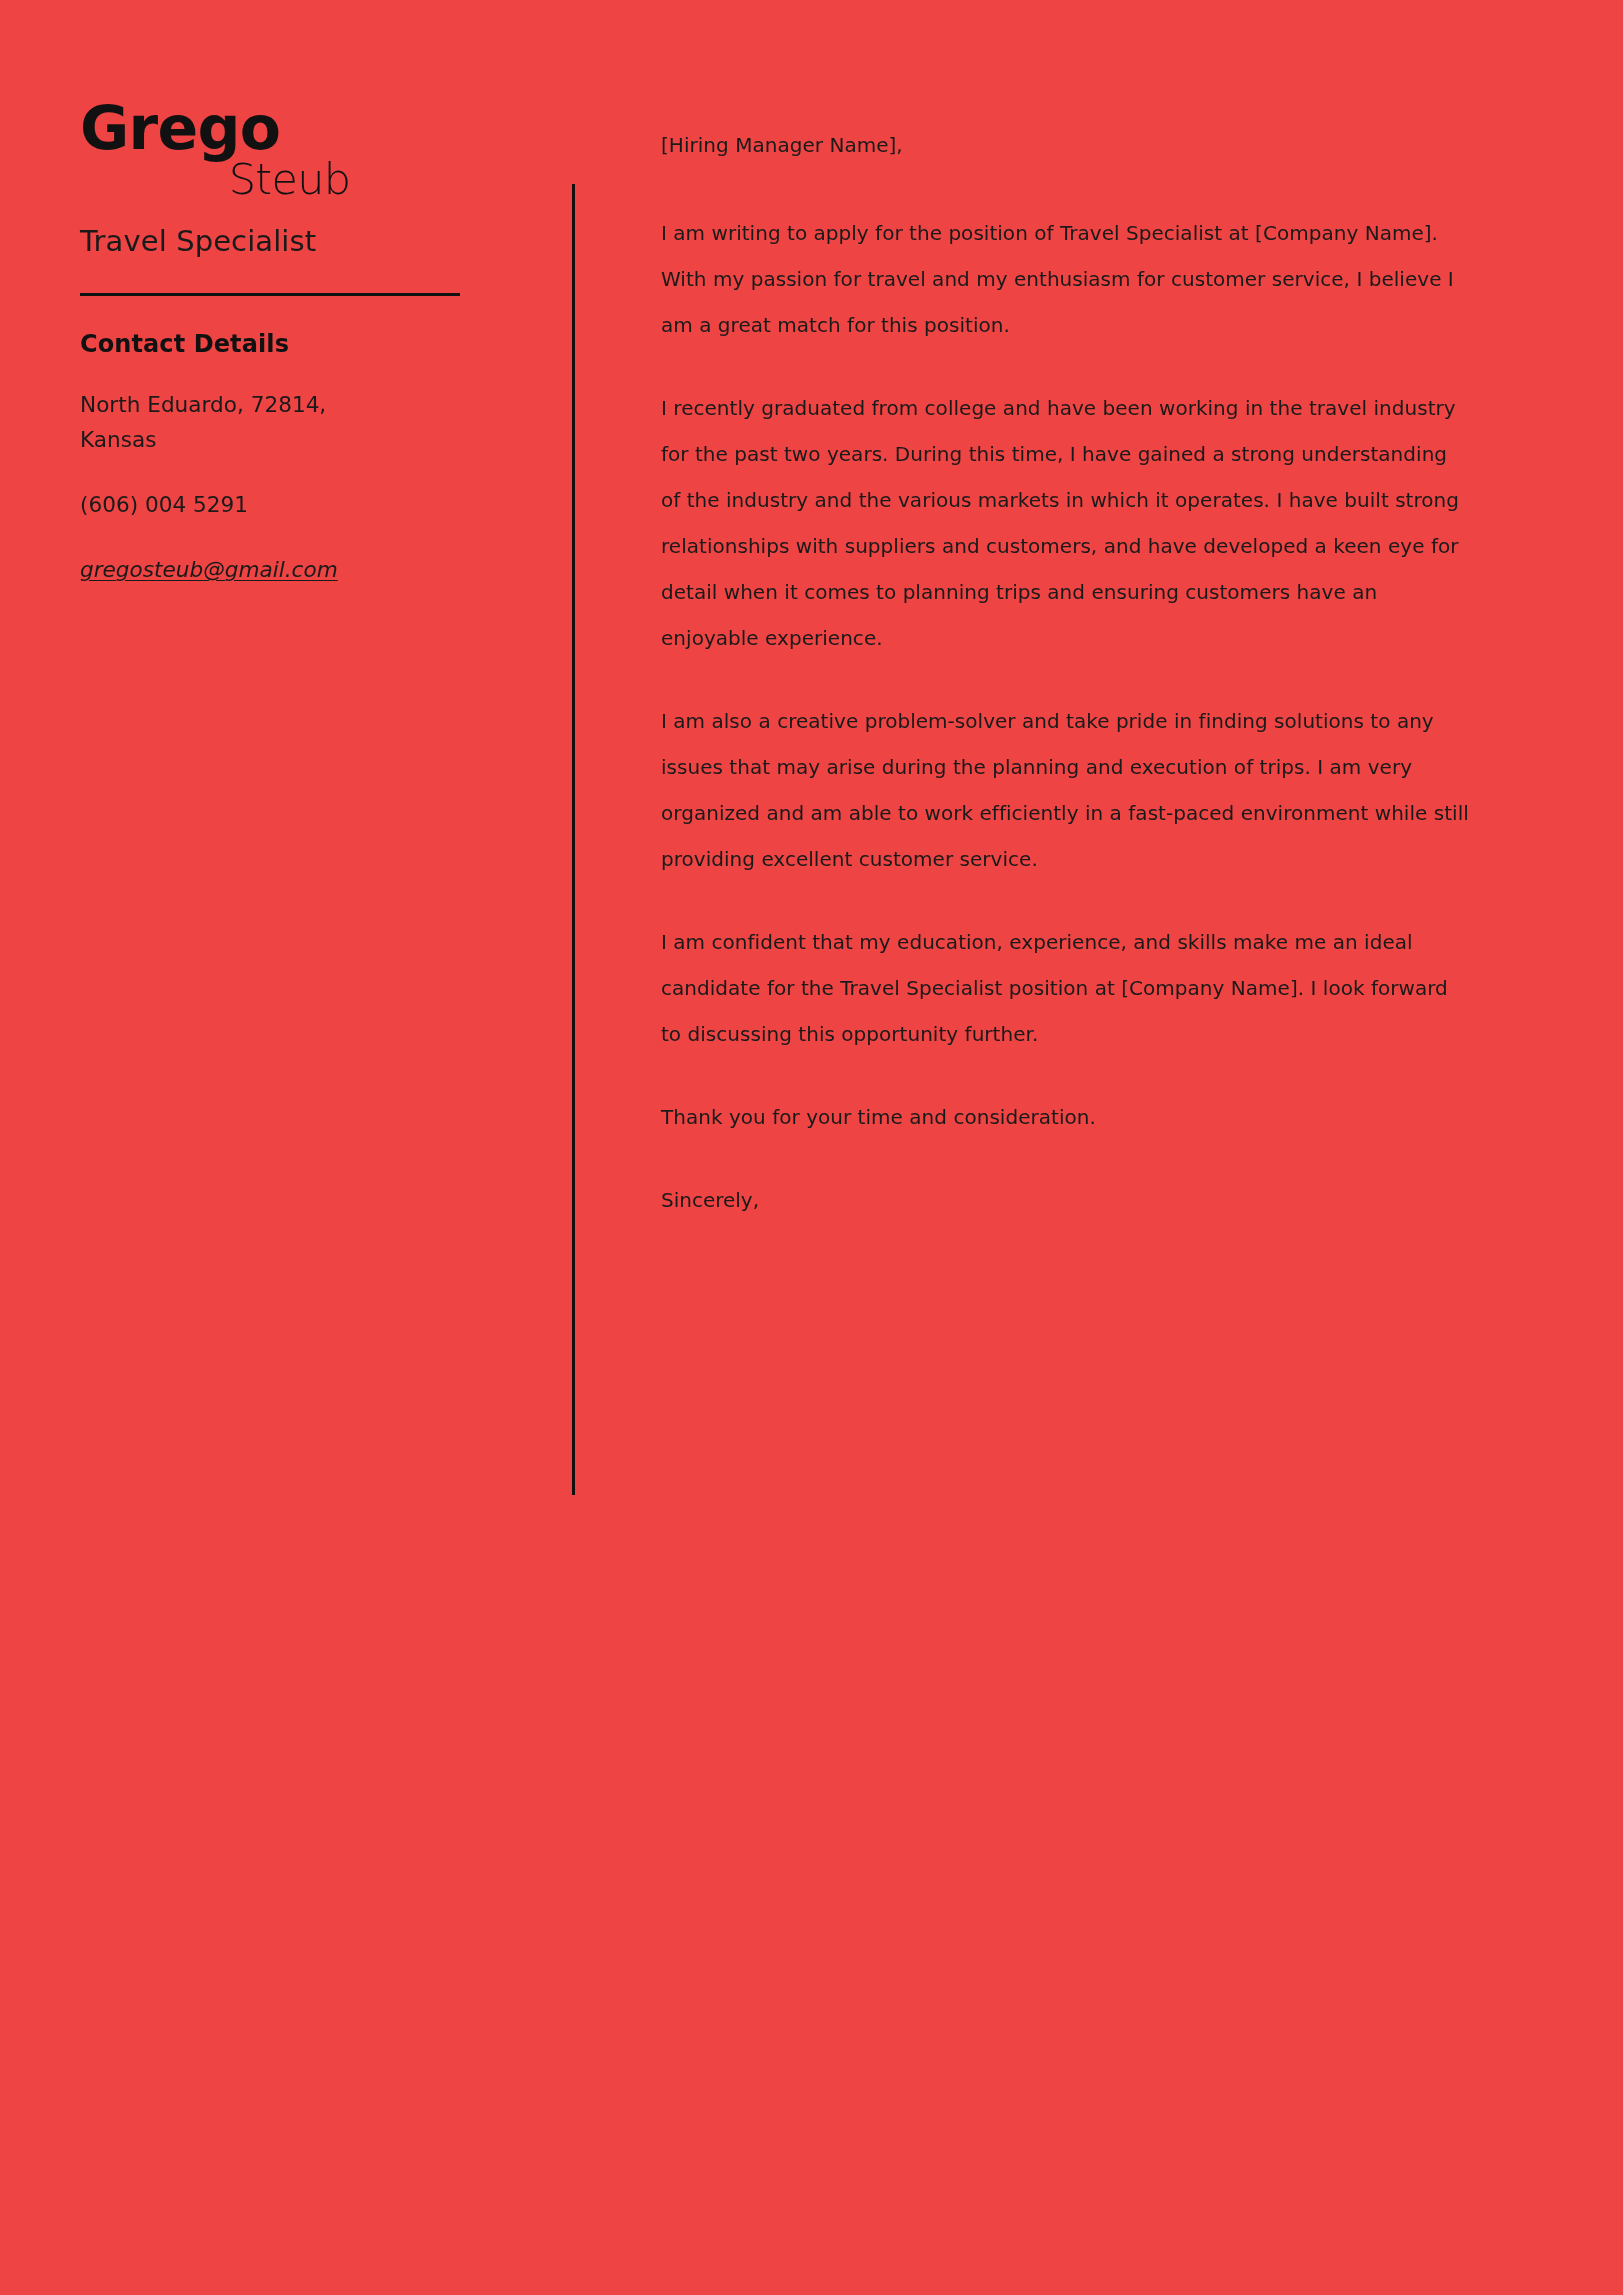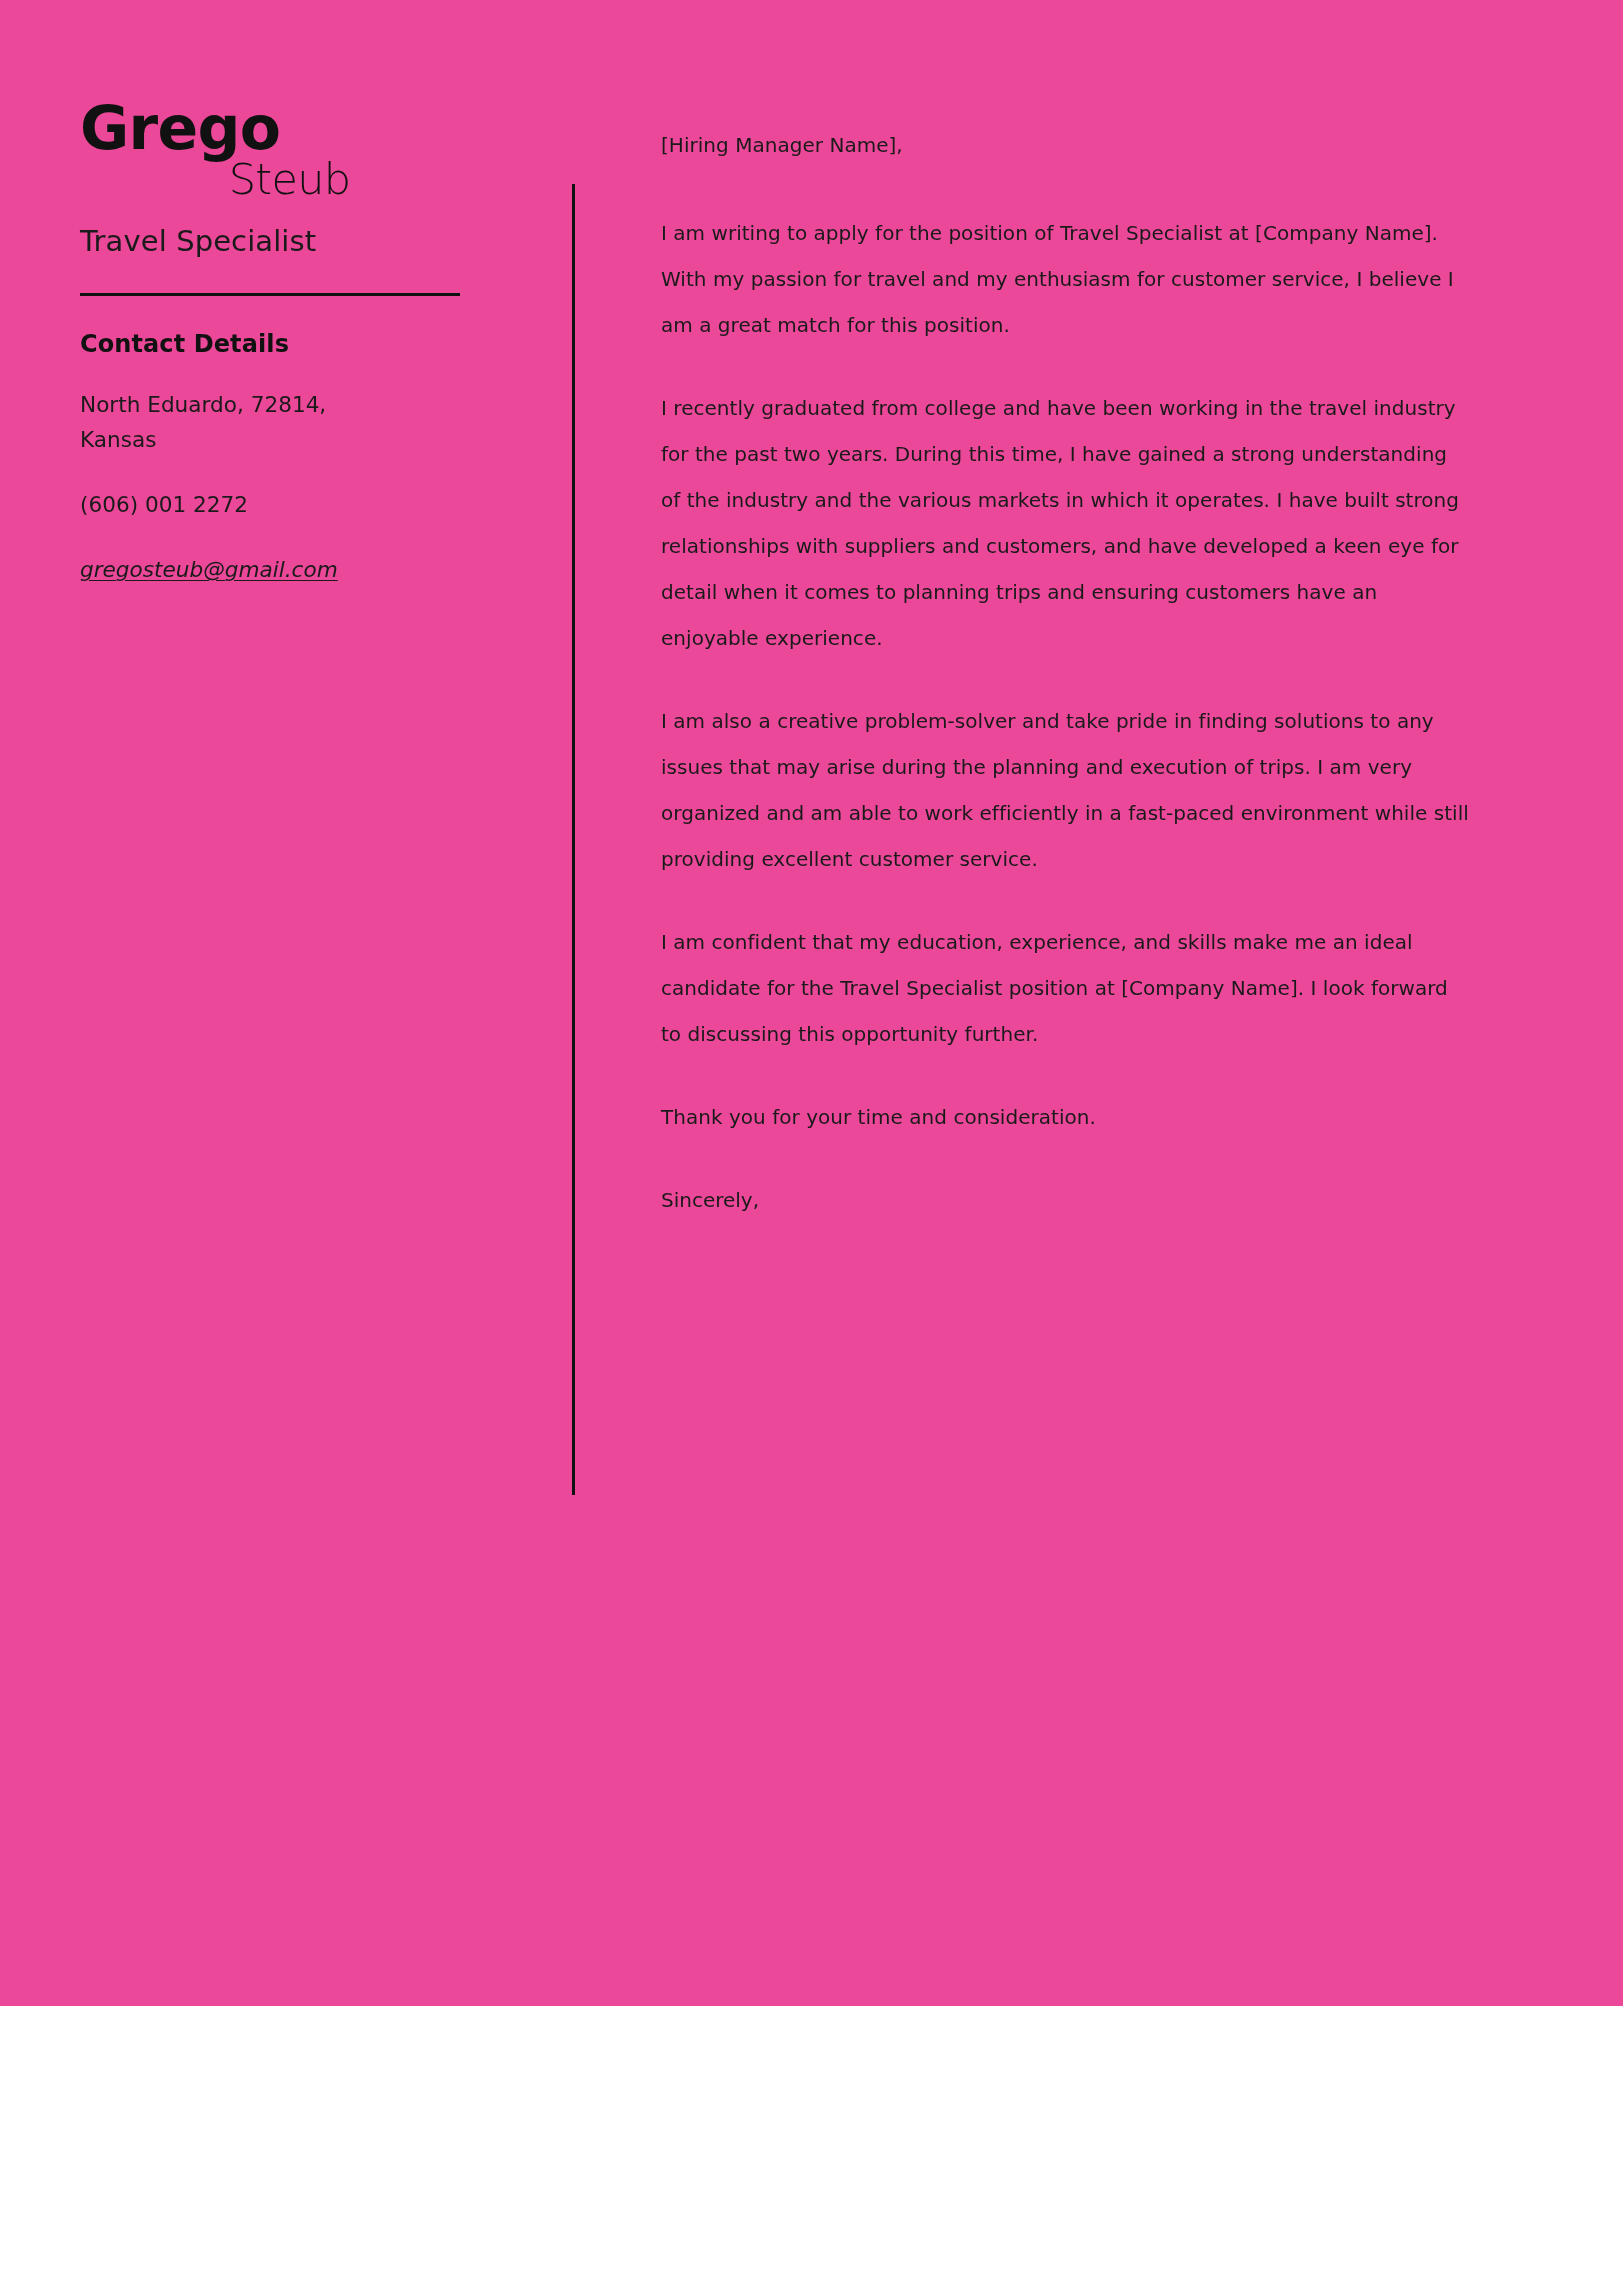--- a/index.html
+++ b/index.html
@@ -13,22 +13,22 @@
     height: 2295px;
     font-family: "DejaVu Sans", sans-serif;
     color: #1a1a1a;
     position: relative;
     overflow: hidden;
   }
 
   .page {
     position: relative;
     width: 1623px;
-    height: 2006px;
-    background: #ec4899;
+    height: 2295px;
+    background: #ef4444;
   }
 
   
   .sidebar {
     position: absolute;
     left: 80px;
     top: 0;
     width: 419px;
   }
 
@@ -167,21 +167,21 @@
     </div>
 
     <div class="job-title">Travel Specialist</div>
 
     <div class="sidebar-rule"></div>
 
     <div class="contact-heading">Contact Details</div>
 
     <div class="contact-list">
       <div class="contact-item">North Eduardo, 72814, Kansas</div>
-      <div class="contact-item">(606) 001 2272</div>
+      <div class="contact-item">(606) 004 5291</div>
       <div class="contact-item">
         <span class="contact-email">gregosteub@gmail.com</span>
       </div>
     </div>
 
   </div>
 
   <div class="v-divider"></div>
 
   <div class="letter">

